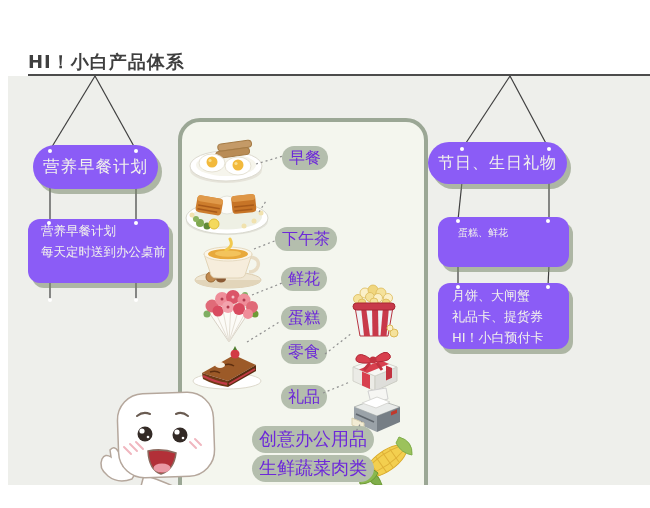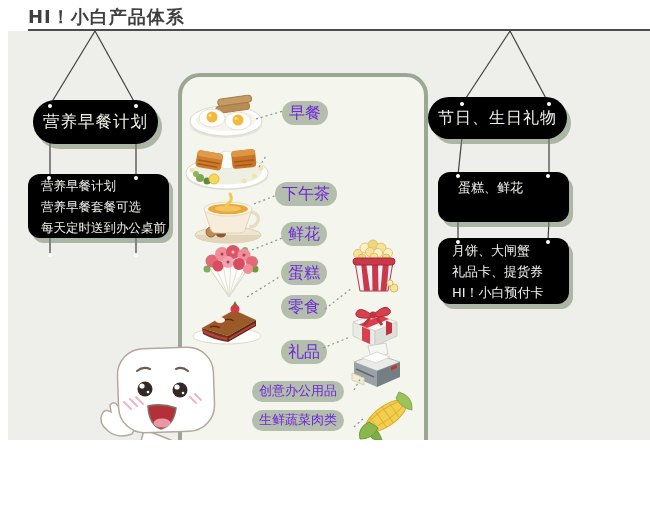--- a/index.html
+++ b/index.html
@@ -1,43 +1,43 @@
 <!DOCTYPE html>
 <html><head>
 <meta charset="utf-8">
 <style>
   html,body{margin:0;padding:0;background:#fff;}
   .stage{position:relative;width:650px;height:440px;background:#ffffff;overflow:hidden;
-         font-family:"DejaVu Sans","Liberation Sans",sans-serif;}
+         font-family:"DejaVu Sans","Liberation Sans",sans-serif;margin-top:45px;}
   .abs{position:absolute;}
 
   
   .title{left:28px;top:5px;font-size:18px;font-weight:bold;color:#3f3f3f;letter-spacing:1px;z-index:7;}
   .title-rule{left:28px;top:29px;width:622px;height:2px;background:#4c4c4c;z-index:7;}
   .gray-bg{left:8px;top:31px;width:642px;height:460px;background:#eeefeb;z-index:0;}
 
   
   .panel{left:178px;top:73px;width:250px;height:415px;box-sizing:border-box;
          border:4px solid #9ba795;border-radius:22px;background:#f4f6ee;z-index:1;}
 
   
-  .green{background:#000000;color:#f2f2ec;z-index:3;box-shadow:4px 5px 0 rgba(120,134,106,0.55);}
+  .green{background:#8b5cf6;color:#f2f2ec;z-index:3;box-shadow:4px 5px 0 rgba(120,134,106,0.55);}
   .sign{display:flex;align-items:center;justify-content:center;font-size:16px;letter-spacing:1px;}
   .sign-left{left:33px;top:100px;width:125px;height:44px;border-radius:22px;font-size:16.5px;}
   .sign-right{left:428px;top:97px;width:139px;height:42px;border-radius:21px;}
   .box{border-radius:12px;font-size:12.5px;line-height:21px;}
   .box-l1{left:28px;top:174px;width:141px;height:64px;padding-top:1px;box-sizing:border-box;padding-left:13px;}
   .box-l2{left:28px;top:251px;width:141px;height:46px;display:flex;align-items:center;justify-content:center;font-size:13.5px;}
-  .box-r1{left:438px;top:172px;width:131px;height:50px;box-sizing:border-box;padding:5px 0 0 20px;font-size:13px;}
+  .box-r1{left:438px;top:172px;width:131px;height:50px;box-sizing:border-box;padding:5px 0 0 20px;font-size:10px;}
   .box-r2{left:438px;top:238px;width:131px;height:66px;box-sizing:border-box;padding:2px 8px 0 14px;font-size:13px;}
 
   
   .pill{background:#b4bead;color:#6d28d9;border-radius:15px;padding:3px 7px;font-size:16px;
         white-space:nowrap;z-index:3;line-height:1.15;}
-  .pill.small{font-size:13px;}
+  .pill.small{font-size:18px;}
   .p1{left:282px;top:101px;} .p2{left:263px;top:143px;} .p3{left:275px;top:182px;}
   .p4{left:281px;top:222px;} .p5{left:281px;top:261px;} .p6{left:281px;top:295px;}
   .p7{left:281px;top:340px;} .p8{left:252px;top:381px;} .p9{left:252px;top:410px;}
 
   
   .icon{z-index:3;}
   svg{display:block;}
   .lines-svg{left:0;top:0;z-index:2;pointer-events:none;}
   .overlay-svg{left:0;top:0;z-index:4;pointer-events:none;}
   .mascot{left:88px;top:344px;z-index:6;}
@@ -69,21 +69,20 @@
       <path d="M458 220 L458 241"></path>
         <path d="M549 220 L548 241"></path>
     </g>
   </svg>
 
   <div class="abs green sign sign-left">
     <span>营养早餐计划</span>
   </div>
   <div class="abs green box box-l1">
     <div>营养早餐计划</div>
-    <div>营养早餐套餐可选</div>
     <div>每天定时送到办公桌前</div>
   </div>
 
   <div class="abs green sign sign-right">
     <span>节日、生日礼物</span>
   </div>
   <div class="abs green box box-r1">
     <div>蛋糕、鲜花</div>
   </div>
   <div class="abs green box box-r2">

